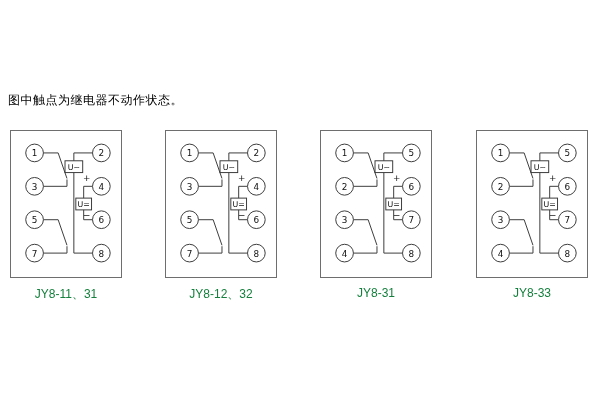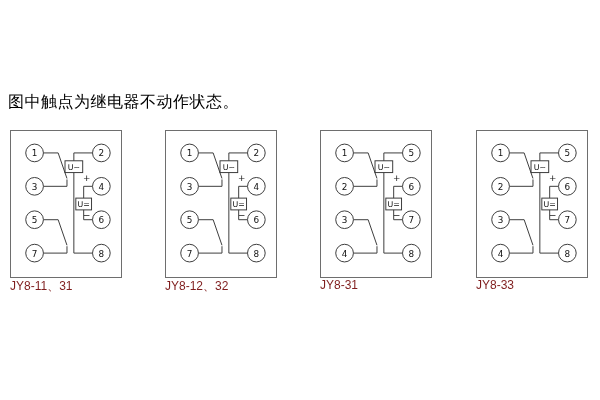--- a/index.html
+++ b/index.html
@@ -12,45 +12,46 @@
     position: relative;
     width: 600px;
     height: 400px;
     background: #ffffff;
     overflow: hidden;
   }
   .caption {
     position: absolute;
     left: 8px;
     top: 92px;
-    font-size: 16px;
+    font-size: 12px;
     color: #000000;
     letter-spacing: 0.5px;
   }
   .diagram {
     position: absolute;
     top: 130px;
     width: 112px;
   }
   .diagram.d0 { left: 10px; }
   .diagram.d1 { left: 165px; }
   .diagram.d2 { left: 320px; }
   .diagram.d3 { left: 476px; }
   .box {
     width: 110px;
     height: 146px;
     border: 1px solid #6e6e6e;
     background: #ffffff;
   }
   .box svg { display: block; }
   .dlabel {
-    margin-top: 0;
+    margin-top: 8px;
     width: 112px;
+    text-align: center;
     font-size: 12px;
-    color: #7f1d1d;
+    color: #15803d;
     white-space: nowrap;
   }
   svg text {
     font-family: "DejaVu Sans", "Liberation Sans", sans-serif;
   }
 </style>
 </head>
 <body>
 
 <div class="page">

